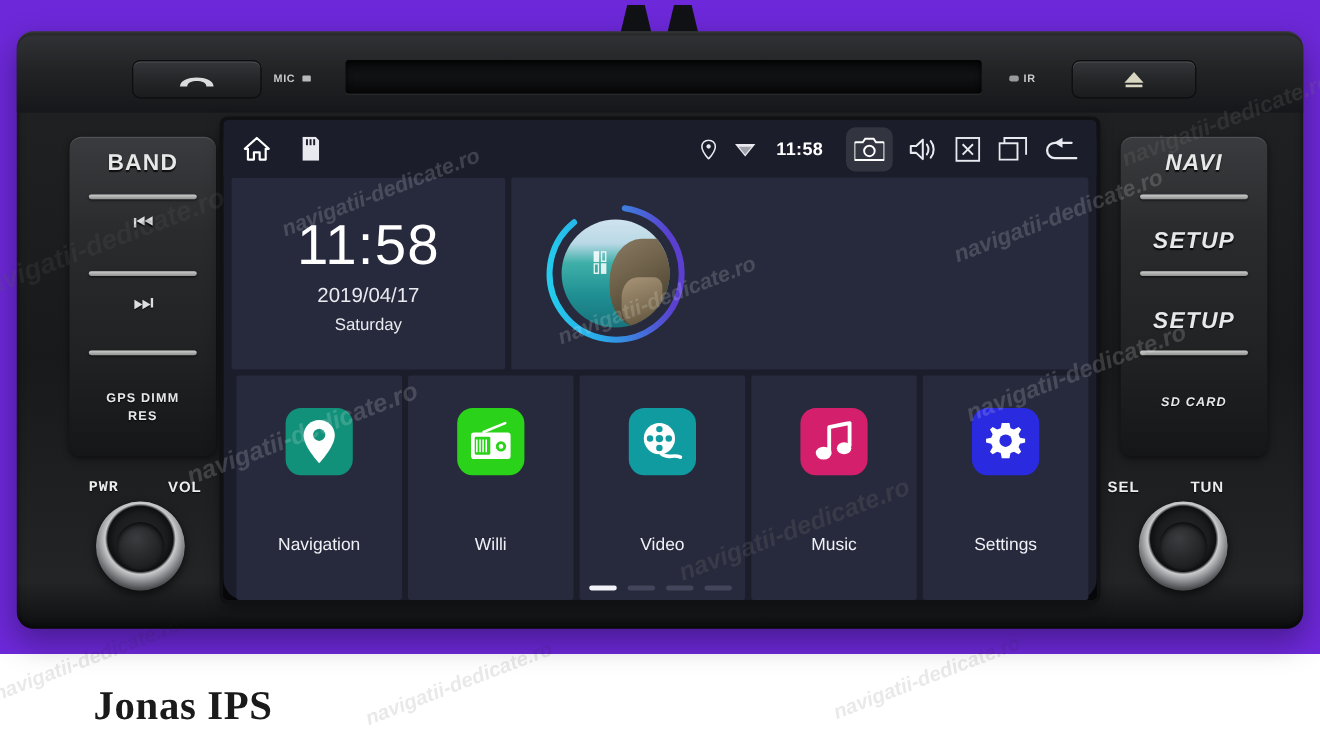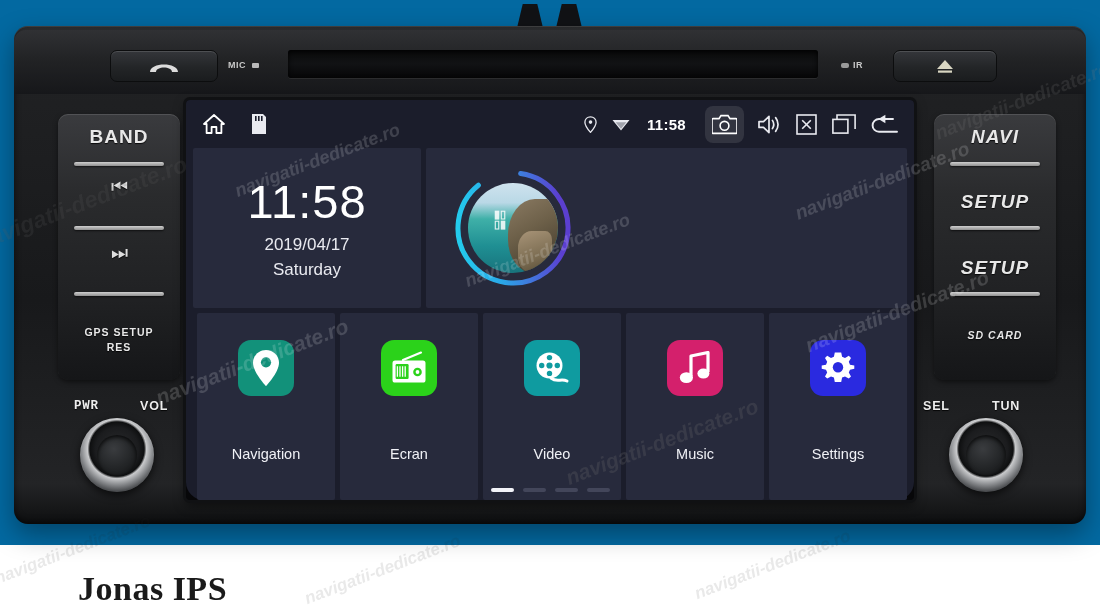--- a/index.html
+++ b/index.html
@@ -14,21 +14,21 @@
   #stage {
     position: relative;
     width: 1100px; height: 615px;
     background: #ffffff;
     overflow: hidden;
   }
 
   
   .photo-bg {
     position: absolute; left: 0; top: 0; width: 1100px; height: 545px;
-    background: #0369a1;
+    background: #6d28d9;
   }
 
   
   .tab {
     position: absolute; top: 4px;
     width: 26px; height: 24px;
     background: #111215;
     clip-path: polygon(22% 0%, 78% 0%, 100% 100%, 0% 100%);
   }
   .tab.left  { left: 517px; }
@@ -194,21 +194,21 @@
     width: 228px; margin-left: 7px;
     background: #272a3c;
     border-radius: 2px;
     display: flex; flex-direction: column; align-items: center; justify-content: center;
     gap: 2px;
   }
   .w-clock .time {
     color: #fff; font-size: 47px; font-weight: 300; line-height: 50px; letter-spacing: 1px;
   }
   .w-clock .date { color: #e9eaf0; font-size: 17px; margin-top: 6px; }
-  .w-clock .day  { color: #e9eaf0; font-size: 17px; margin-top: 3px; }
+  .w-clock .day  { color: #e9eaf0; font-size: 14px; margin-top: 3px; }
 
   .w-music {
     flex: 1; margin-right: 7px;
     background: #272a3c;
     border-radius: 2px;
     display: flex; align-items: center;
     position: relative;
   }
   .art-wrap {
     position: relative; width: 122px; height: 122px; margin-left: 26px;
@@ -348,21 +348,21 @@
       </svg>
     </div>
 
     <div class="side-panel left">
       <div class="sp-label big" style="top:12px;">BAND</div>
       <div class="sp-sep" style="top:48px;"></div>
       <div class="sp-icon" style="top:62px;">⏮</div>
       <div class="sp-sep" style="top:112px;"></div>
       <div class="sp-icon" style="top:128px;">⏭</div>
       <div class="sp-sep" style="top:178px;"></div>
-      <div class="sp-label sm" style="top:213px;">GPS SETUP</div>
+      <div class="sp-label sm" style="top:213px;">GPS DIMM</div>
       <div class="sp-label sm" style="top:228px;">RES</div>
     </div>
 
     <div class="side-panel right">
       <div class="sp-label big" style="top:12px;">NAVI</div>
       <div class="sp-sep" style="top:48px;"></div>
       <div class="sp-label big" style="top:77px;">SETUP</div>
       <div class="sp-sep" style="top:112px;"></div>
       <div class="sp-label big" style="top:143px;">SETUP</div>
       <div class="sp-sep" style="top:178px;"></div>
@@ -491,21 +491,21 @@
             <div class="app-icon" style="background:#2bd21a">
               <svg width="38" height="34" viewBox="0 0 38 34">
                 <path d="M13 9 L31 1.6" stroke="#ffffff" stroke-width="2.2" stroke-linecap="round"></path>
                 <rect x="2.5" y="9.5" width="33" height="22" rx="2.6" fill="#ffffff"></rect>
                 <rect x="5.6" y="13" width="13" height="15" rx="1.2" fill="#2bd21a"></rect>
                 <path d="M7.4 15.2 L7.4 25.8 M10 15.2 L10 25.8 M12.6 15.2 L12.6 25.8 M15.2 15.2 L15.2 25.8" stroke="#ffffff" stroke-width="1.3"></path>
                 <circle cx="27.5" cy="21" r="4.3" fill="#2bd21a"></circle>
                 <circle cx="27.5" cy="21" r="1.9" fill="#ffffff"></circle>
               </svg>
             </div>
-            <div class="app-label">Ecran</div>
+            <div class="app-label">Willi</div>
           </div>
 
           <div class="app">
             <div class="app-icon" style="background:#0f9ba0">
               <svg width="36" height="34" viewBox="0 0 36 34">
                 <circle cx="15.5" cy="14.5" r="13" fill="#ffffff"></circle>
                 <circle cx="15.5" cy="14.5" r="3.1" fill="#0f9ba0"></circle>
                 <circle cx="15.5" cy="6.6" r="2.7" fill="#0f9ba0"></circle>
                 <circle cx="15.5" cy="22.4" r="2.7" fill="#0f9ba0"></circle>
                 <circle cx="7.7" cy="14.5" r="2.7" fill="#0f9ba0"></circle>

